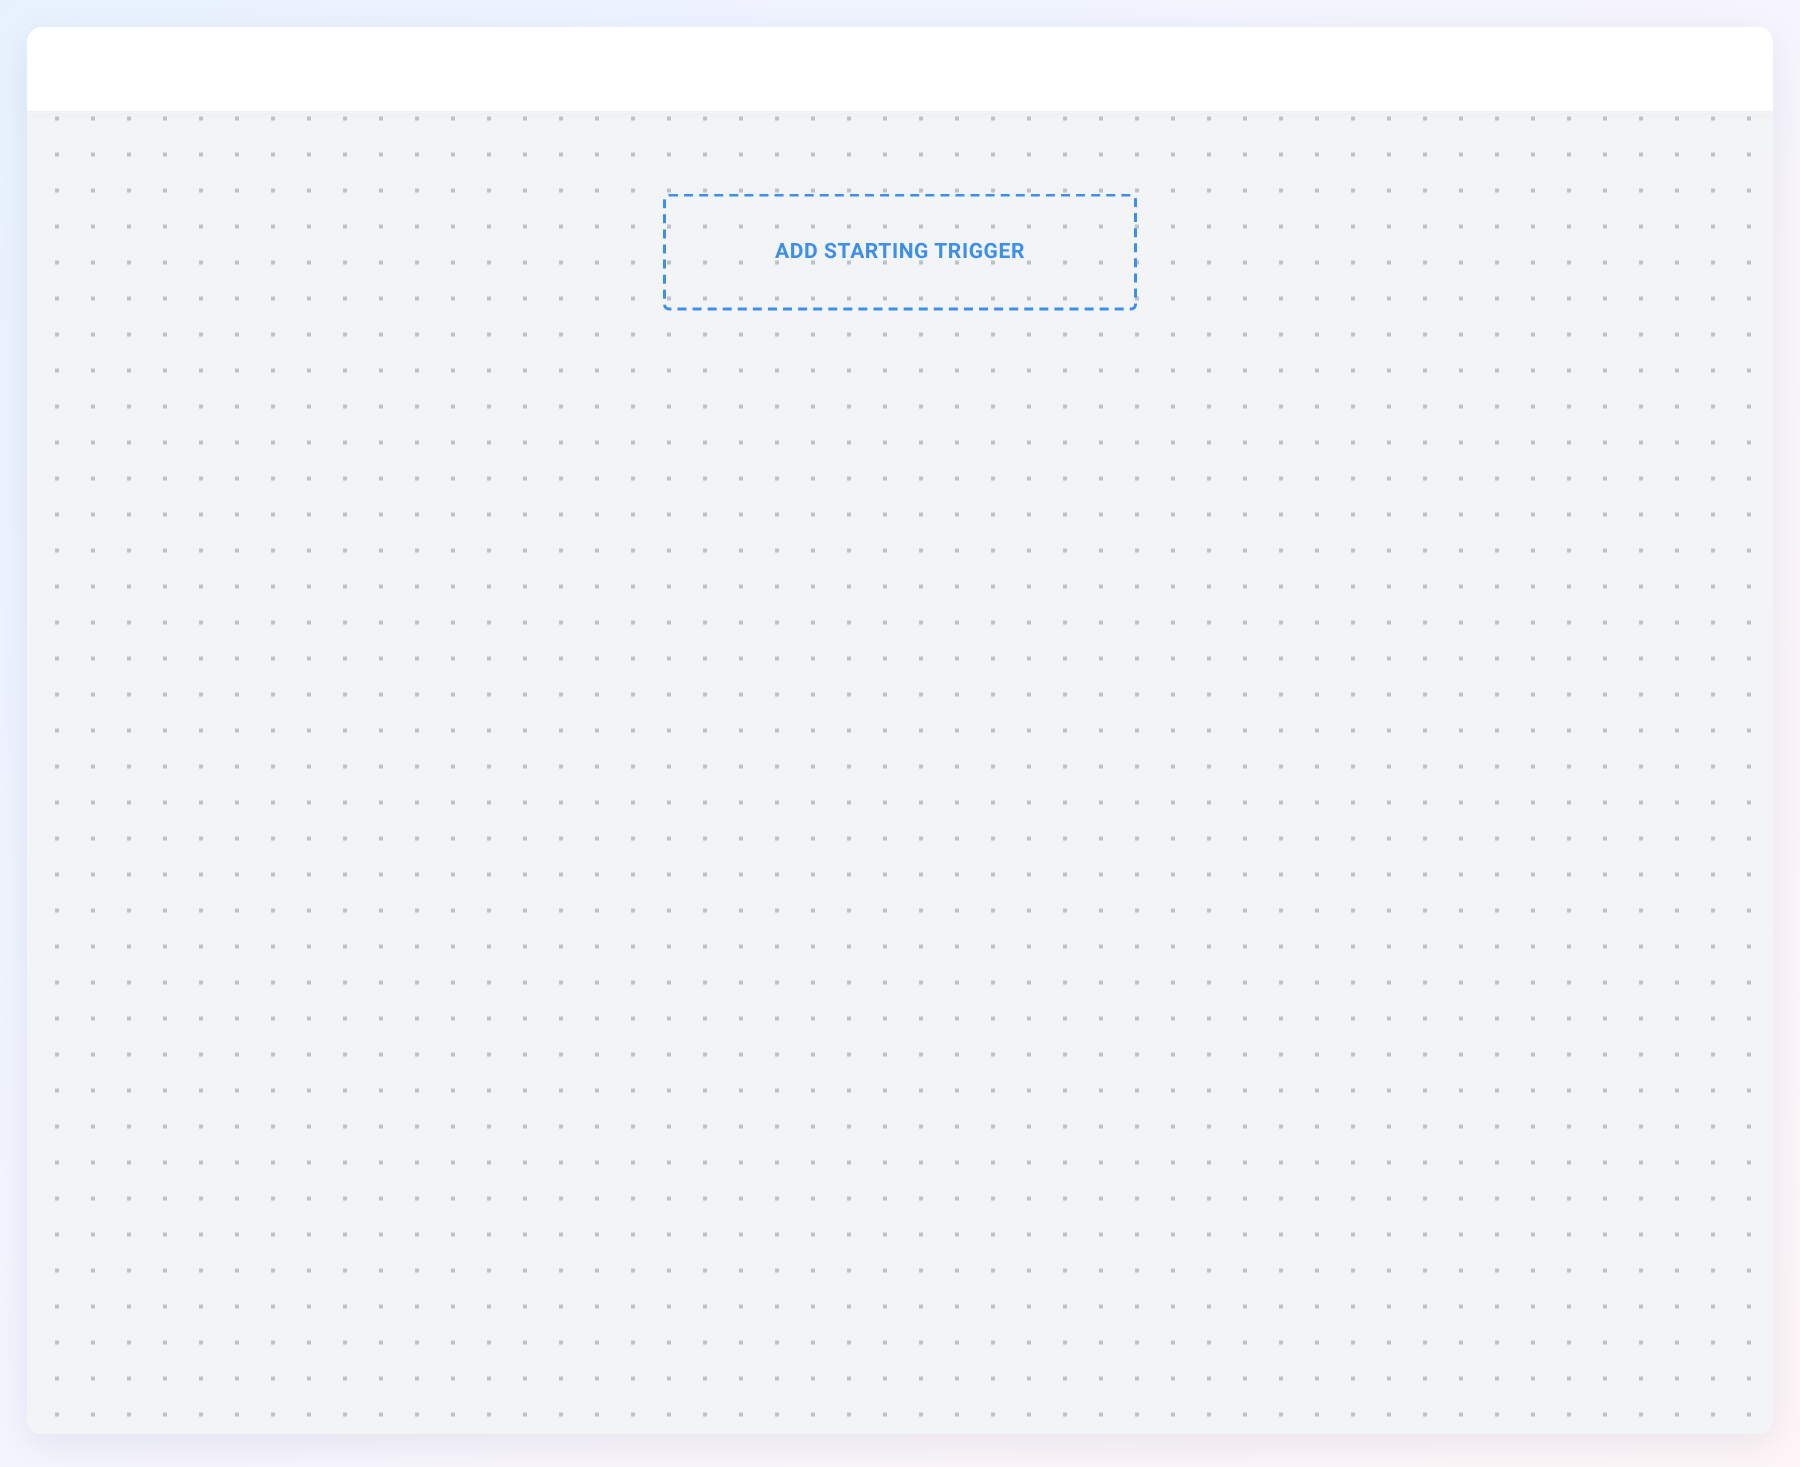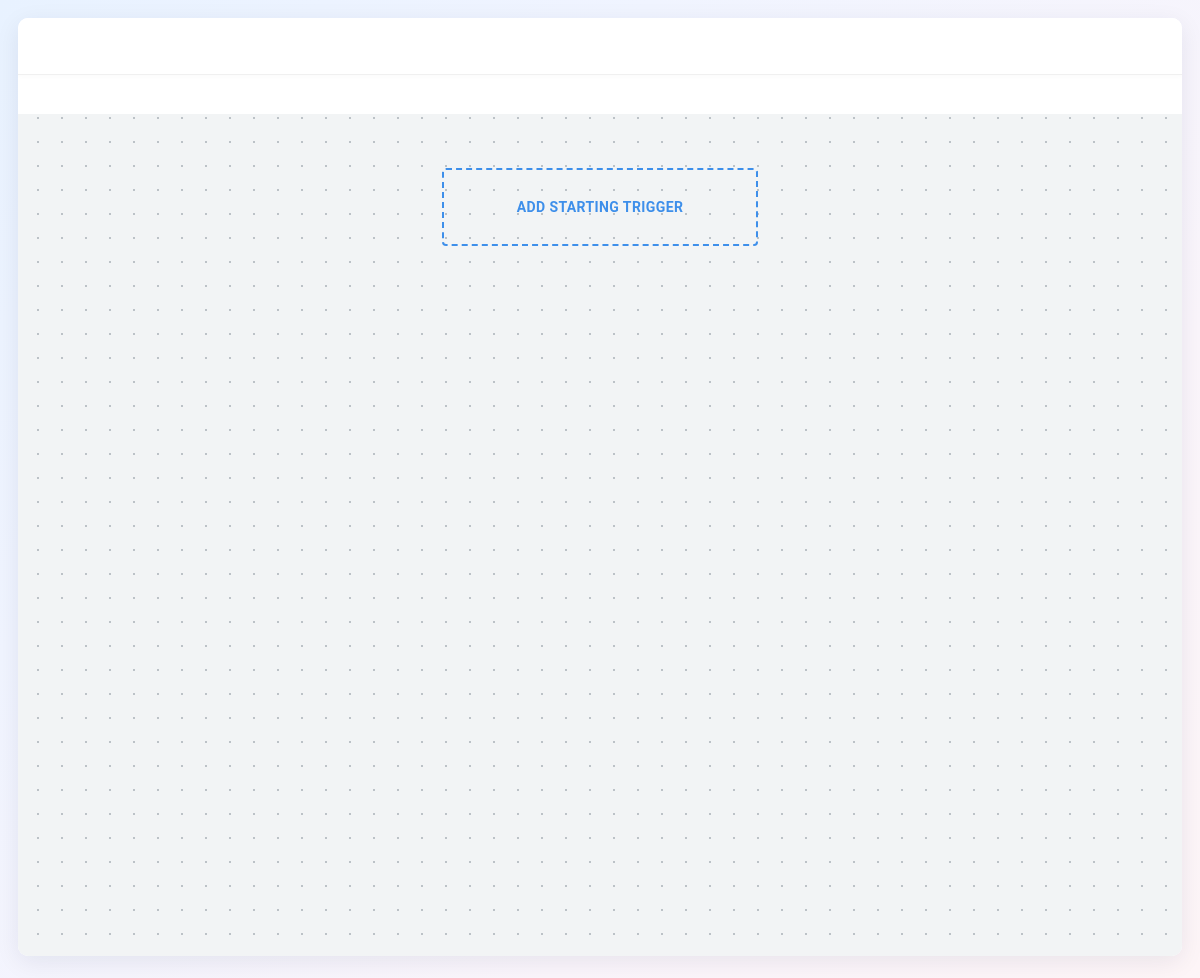--- a/index.html
+++ b/index.html
@@ -1,19 +1,18 @@
 <!DOCTYPE html>
 <html><head>
   <meta charset="utf-8">
   <style>
     * {
       margin: 0;
       padding: 0;
       box-sizing: border-box;
-      gap: 39px;
     }
     
     body {
       width: 1200px;
       height: 978px;
       background: linear-gradient(135deg, #e8f2ff 0%, #f0f4ff 30%, #faf5fb 70%, #fdf5f7 100%);
       font-family: -apple-system, BlinkMacSystemFont, 'Segoe UI', Roboto, Helvetica, Arial, sans-serif;
       overflow: hidden;
     }
     

